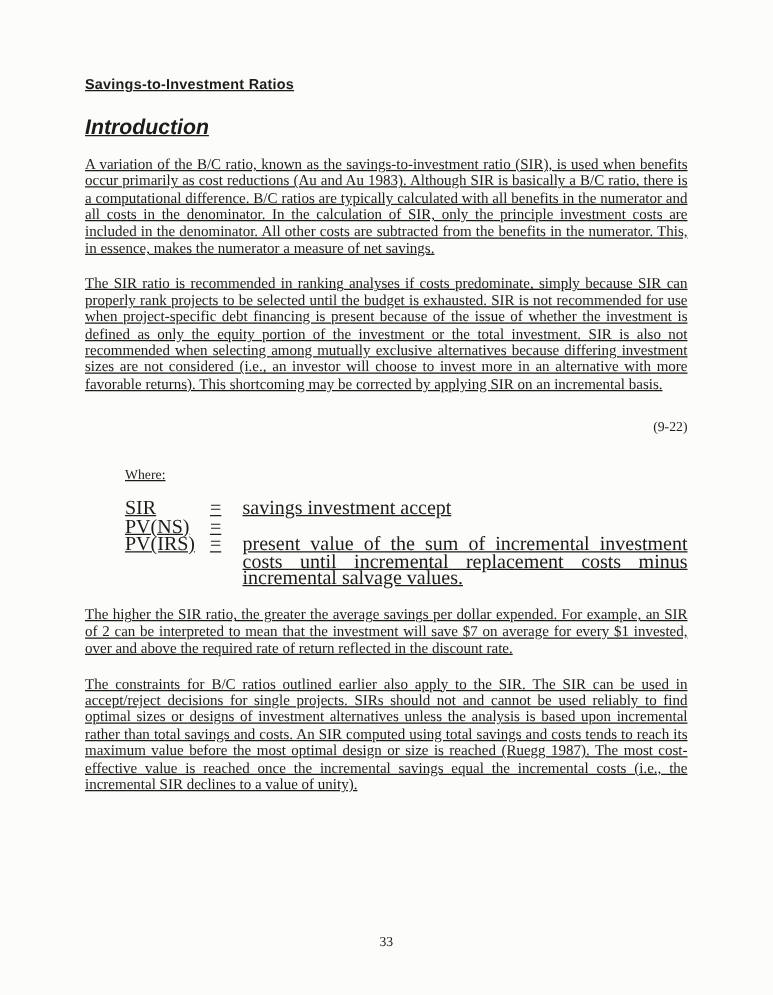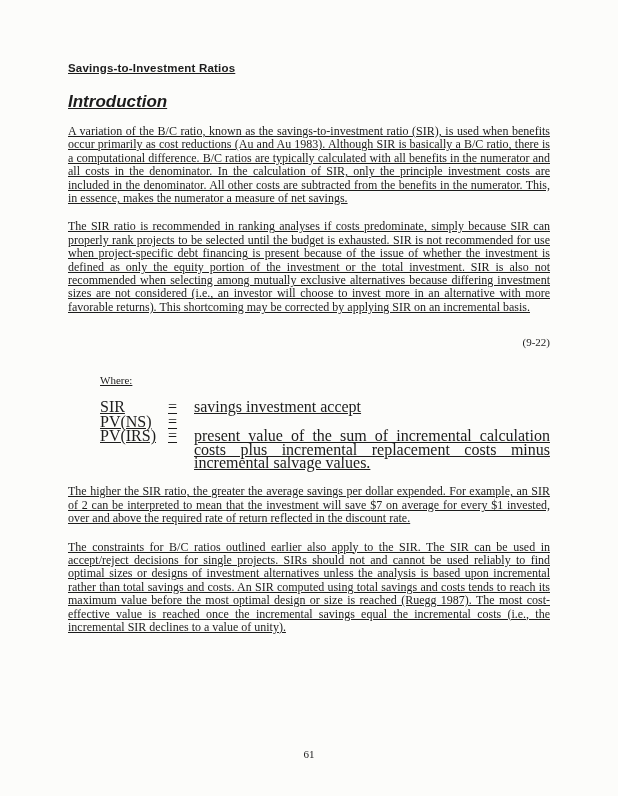--- a/index.html
+++ b/index.html
@@ -125,24 +125,24 @@
     </div>
 
     <div class="def-row">
       <span class="def-term">PV(NS)</span>
       <span class="def-eq">=</span>
     </div>
 
     <div class="def-row">
       <span class="def-term">PV(IRS)</span>
       <span class="def-eq">=</span>
-      <span class="def-text">present value of the sum of incremental calculation costs plus incremental replacement costs minus incremental salvage values.</span>
+      <span class="def-text">present value of the sum of incremental investment costs until incremental replacement costs minus incremental salvage values.</span>
     </div>
 
   </div>
 
   <p class="para">The higher the SIR ratio, the greater the average savings per dollar expended.  For example, an SIR of 2 can be interpreted to mean that the investment will save $7 on average for every $1 invested, over and above the required rate of return reflected in the discount rate.</p>
 
   <p class="para">The constraints for B/C ratios outlined earlier also apply to the SIR.  The SIR can be used in accept/reject decisions for single projects.  SIRs should not and cannot be used reliably to find optimal sizes or designs of investment alternatives unless the analysis is based upon incremental rather than total savings and costs. An SIR computed using total savings and costs tends to reach its maximum value before the most optimal design or size is reached (Ruegg 1987).  The most cost-effective value is reached once the incremental savings equal the incremental costs (i.e., the incremental SIR declines to a value of unity).</p>
 
-  <div class="page-number">61</div>
+  <div class="page-number">33</div>
 
 </div>
 
 </body></html>

